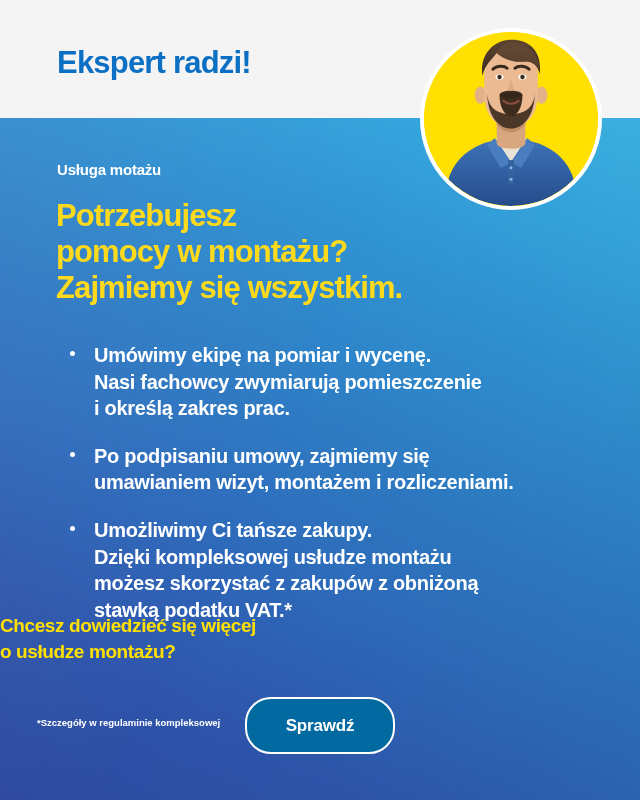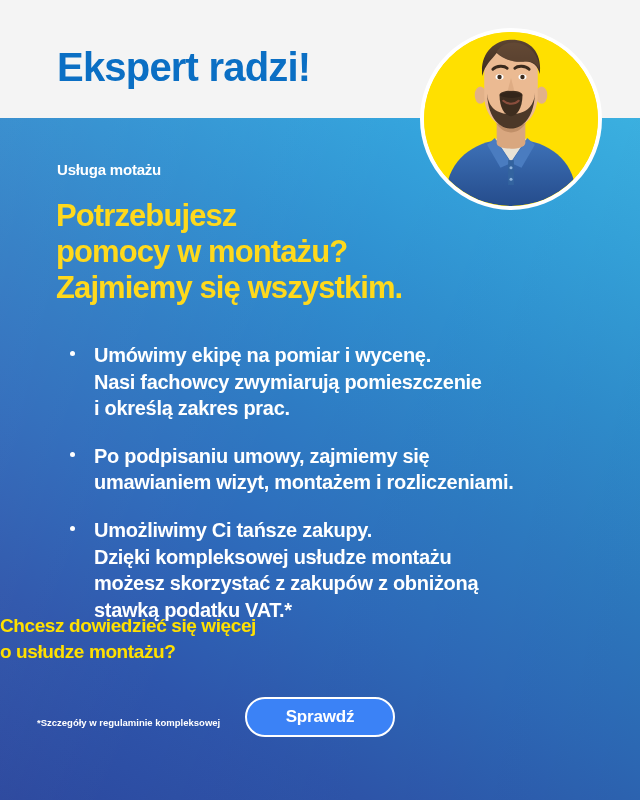--- a/index.html
+++ b/index.html
@@ -27,21 +27,21 @@
     top: 0;
     width: 640px;
     height: 118px;
     background: #f4f4f4;
     z-index: 2;
   }
   .header-title {
     position: absolute;
     left: 57px;
     top: 45px;
-    font-size: 40px;
+    font-size: 31px;
     font-weight: bold;
     letter-spacing: -0.8px;
     color: #0B6FC4;
     white-space: nowrap;
   }
 
   
   .body-panel {
     position: absolute;
     left: 0;
@@ -164,24 +164,24 @@
     color: #FFE000;
     z-index: 4;
   }
   .cta-question div { white-space: nowrap; }
 
   .cta-button {
     position: absolute;
     left: 245px;
     top: 697px;
     width: 150px;
-    height: 40px;
+    height: 57px;
     box-sizing: border-box;
     border-radius: 26px;
-    background: #3b82f6;
+    background: #0369a1;
     border: 2px solid #ffffff;
     color: #ffffff;
     font-family: "Liberation Sans", sans-serif;
     font-size: 17px;
     font-weight: bold;
     letter-spacing: -0.2px;
     cursor: pointer;
     z-index: 6;
     display: flex;
     align-items: center;

